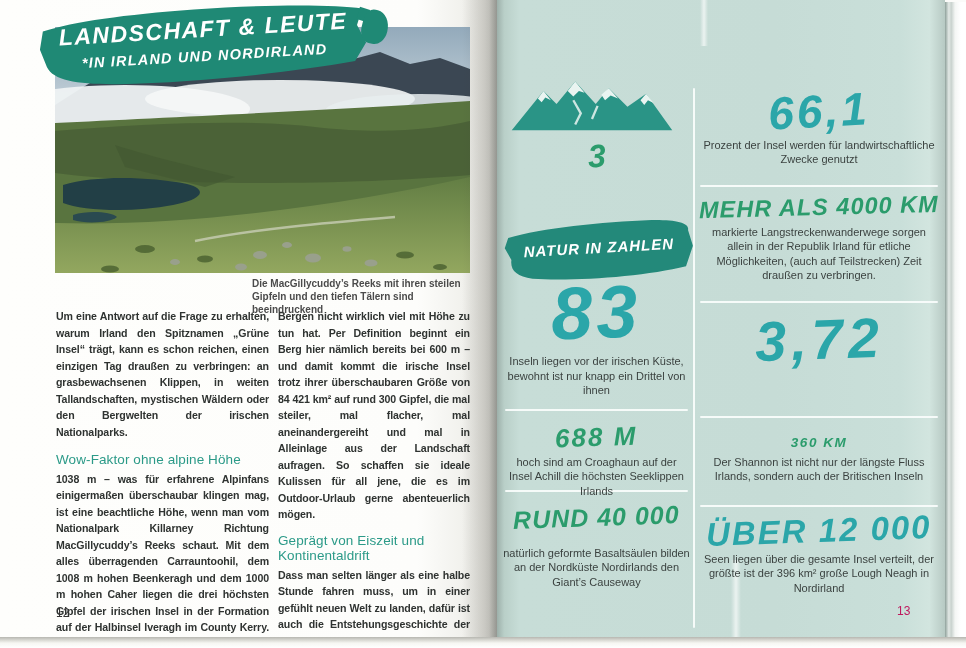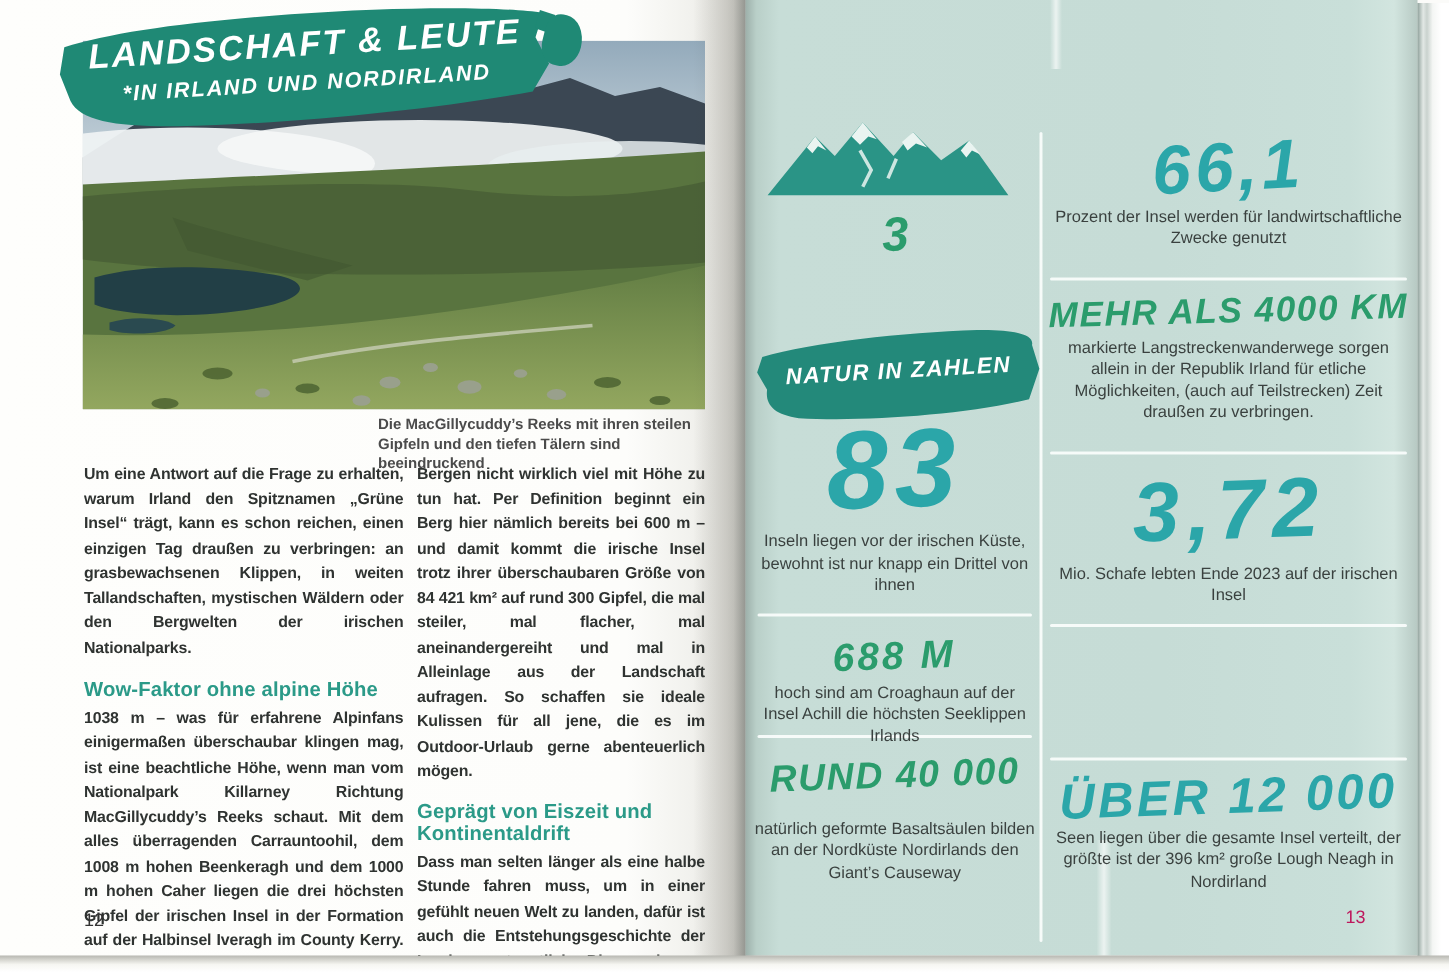--- a/index.html
+++ b/index.html
@@ -50,21 +50,21 @@
   .caption{
     position:absolute;left:252px;top:277px;width:220px;
     font-size:10px;line-height:1.32;font-weight:bold;color:#4b4b4b;
   }
 
   
   .col{position:absolute;top:308px;font-size:10.6px;line-height:1.56;color:#2f3331;
     text-align:justify;font-weight:600;letter-spacing:-0.1px}
   .col-1{left:56px;width:213px}
   .col-2{left:278px;width:192px}
-  .subhead{color:#2b9a88;font-weight:bold;font-size:13.5px;line-height:1.15;margin:10px 0 3px;text-align:left;letter-spacing:.1px}
+  .subhead{color:#2b9a88;font-weight:normal;font-size:13.5px;line-height:1.15;margin:10px 0 3px;text-align:left;letter-spacing:.1px}
   .subhead.first{margin-top:12px}
   .pagenum{position:absolute;font-size:12px;font-weight:normal;color:#333}
   .pagenum-left{left:56px;top:606px}
   .pagenum-right{left:897px;top:604px;color:#be185d}
 
   
   .stat{position:absolute;text-align:center;color:#3a413f}
   .stat .num{font-weight:bold;font-style:italic;display:inline-block}
   .stat .lbl{font-weight:normal;font-size:11px;line-height:1.3;color:#3a413f}
   .turq{color:#2ba6a9}
@@ -213,23 +213,26 @@
     <div class="lbl" style="margin-top:4px">Prozent der Insel werden für landwirtschaftliche Zwecke genutzt</div>
   </div>
 
   <div class="stat" style="left:696px;top:194px;width:246px">
     <span class="num grn" style="font-size:23.5px;letter-spacing:1px;transform:rotate(-1.5deg);white-space:nowrap">MEHR ALS 4000 KM</span>
     <div class="lbl" style="margin-top:4px;padding:0 14px">markierte Langstreckenwanderwege sorgen allein in der Republik Irland für etliche Möglichkeiten, (auch auf Teilstrecken) Zeit draußen zu verbringen.</div>
   </div>
 
   <div class="stat" style="left:700px;top:312px;width:238px">
     <span class="num turq" style="font-size:56px;line-height:1;letter-spacing:5px;transform:rotate(-2deg)">3,72</span>
-    <div class="lbl" style="margin-top:8px">Mio. Schafe lebten Ende 2023 auf der irischen Insel</div>
-  </div>
-
+  </div>
+
+  <div class="stat" style="left:700px;top:433px;width:238px">
+    <span class="num grn" style="font-size:13.5px;letter-spacing:1.5px">360 KM</span>
+    <div class="lbl" style="margin-top:4px">Der Shannon ist nicht nur der längste Fluss Irlands, sondern auch der Britischen Inseln</div>
+  </div>
 
   <div class="stat" style="left:696px;top:512px;width:246px">
     <span class="num turq" style="font-size:33px;letter-spacing:2px;transform:rotate(-2deg);white-space:nowrap">ÜBER 12 000</span>
     <div class="lbl" style="margin-top:2px">Seen liegen über die gesamte Insel verteilt, der größte ist der 396 km² große Lough Neagh in Nordirland</div>
   </div>
 
   <div class="pagenum pagenum-right">13</div>
 
 </div>
 

